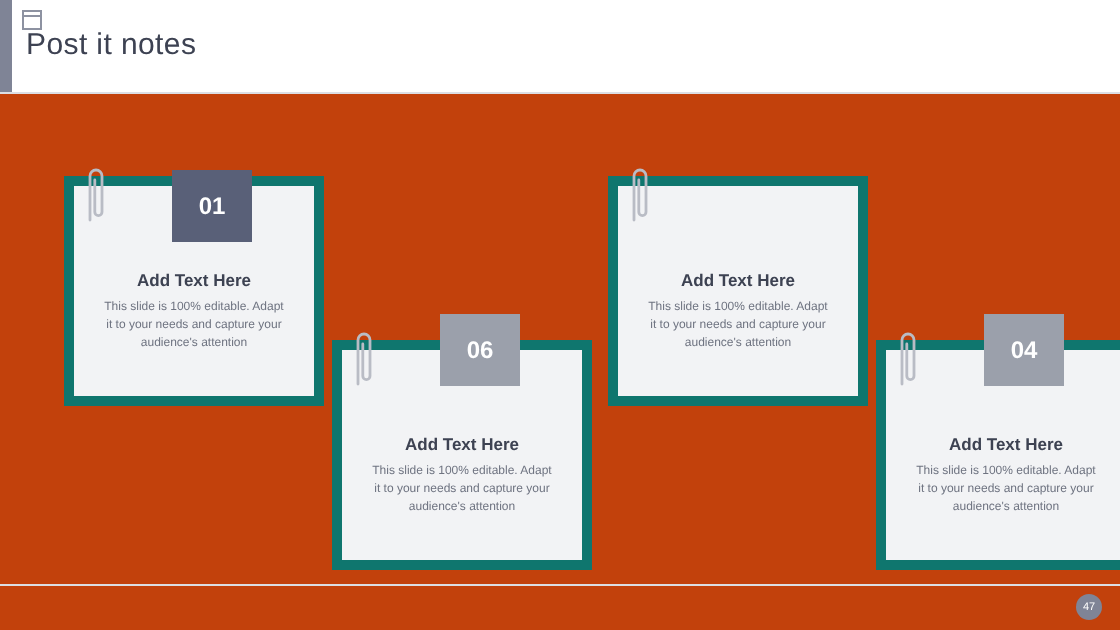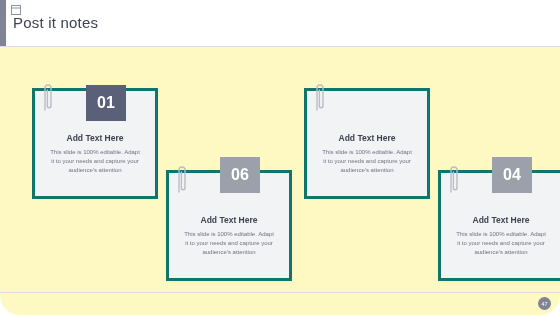--- a/index.html
+++ b/index.html
@@ -13,22 +13,21 @@
     font-family: "Liberation Sans", sans-serif;
     overflow: hidden;
     position: relative;
   }
 
   .slide {
     position: absolute;
     left: 0; top: 0;
     width: 560px;
     height: 315px;
-    background: #fef9c3;
-    border-radius: 20px;
+    background: #c2410c;
   }
 
   
   .header-bar {
     position: absolute;
     left: 0; top: 0;
     width: 560px;
     height: 47px;
     background: #ffffff;
   }
@@ -62,21 +61,21 @@
     top: 46px;
     width: 560px;
     height: 1px;
     background: #dcdee4;
   }
 
   
   .note {
     position: absolute;
     background: #f2f3f5;
-    border: 3px solid #0f766e;
+    border: 5px solid #0f766e;
   }
   .note-inner {
     position: absolute;
     left: 0; right: 0;
     text-align: center;
   }
   .note-heading {
     font-size: 8.5px;
     font-weight: bold;
     color: #3d4252;
@@ -91,21 +90,21 @@
 
   
   .badge {
     position: absolute;
     width: 40px;
     height: 36px;
     display: flex;
     align-items: center;
     justify-content: center;
     color: #ffffff;
-    font-size: 16px;
+    font-size: 12px;
     font-weight: bold;
   }
 
   
   .clip {
     position: absolute;
     width: 14px;
     height: 30px;
   }
   .clip svg { display: block; }

